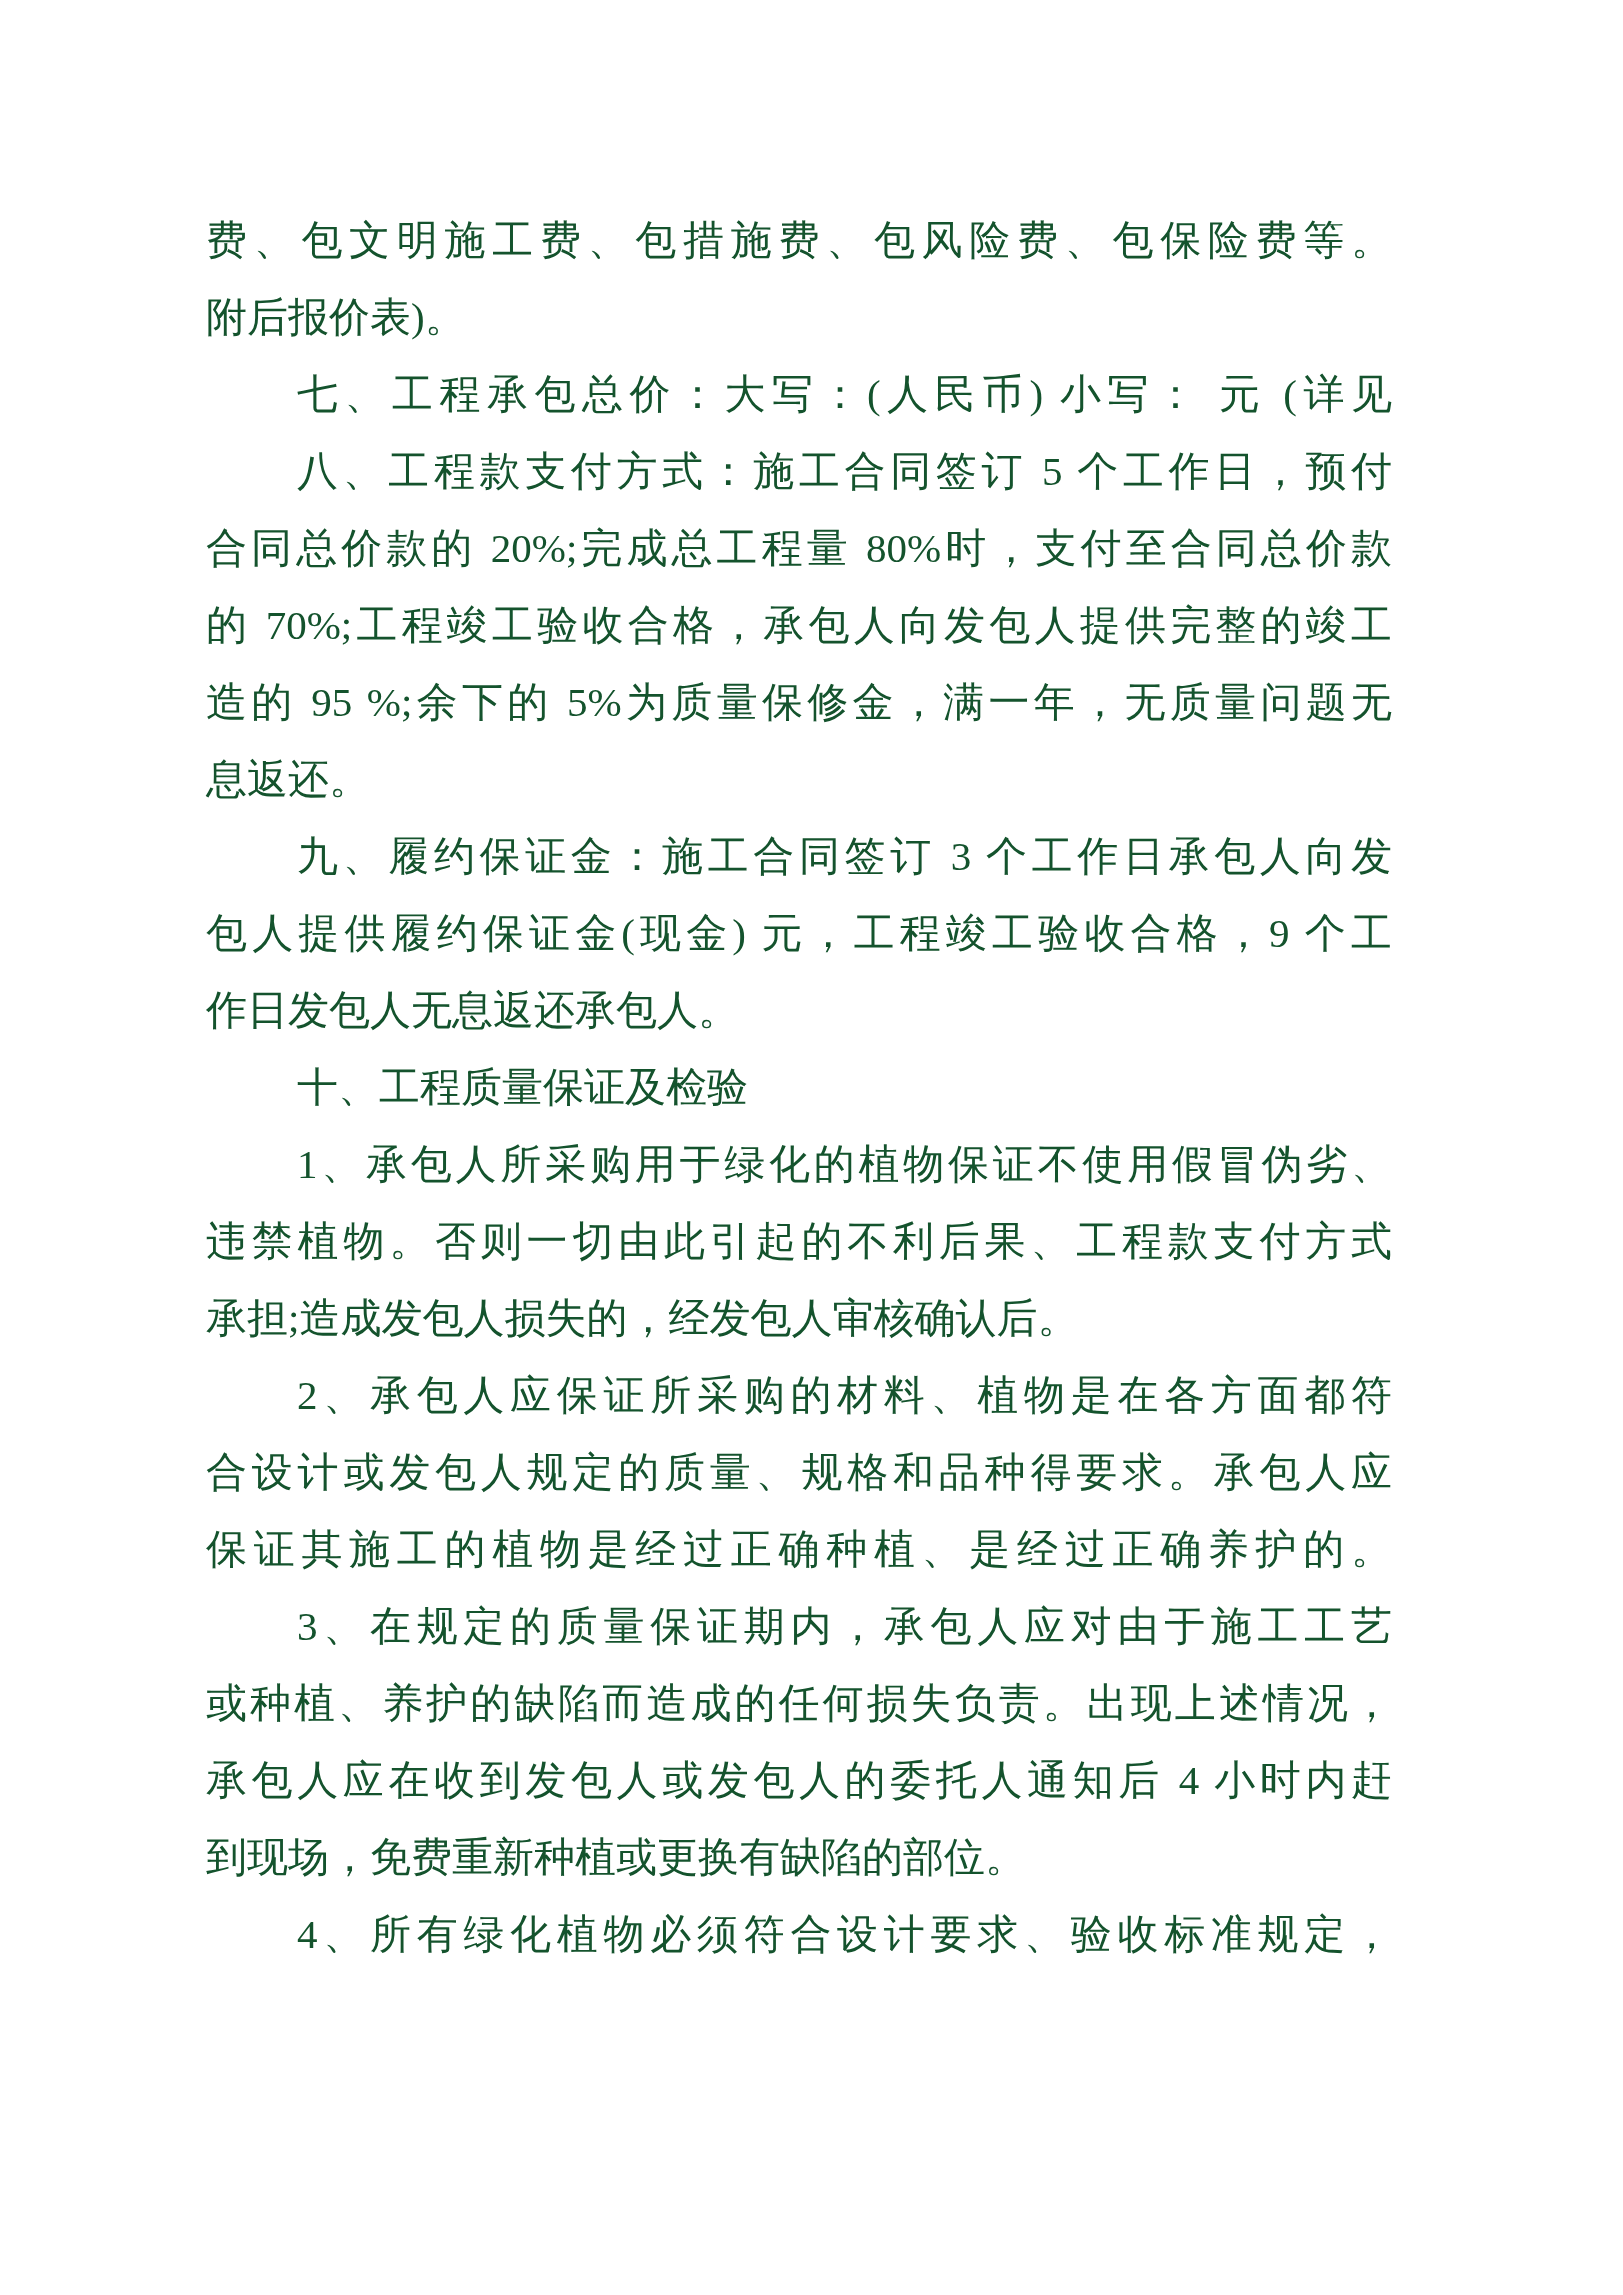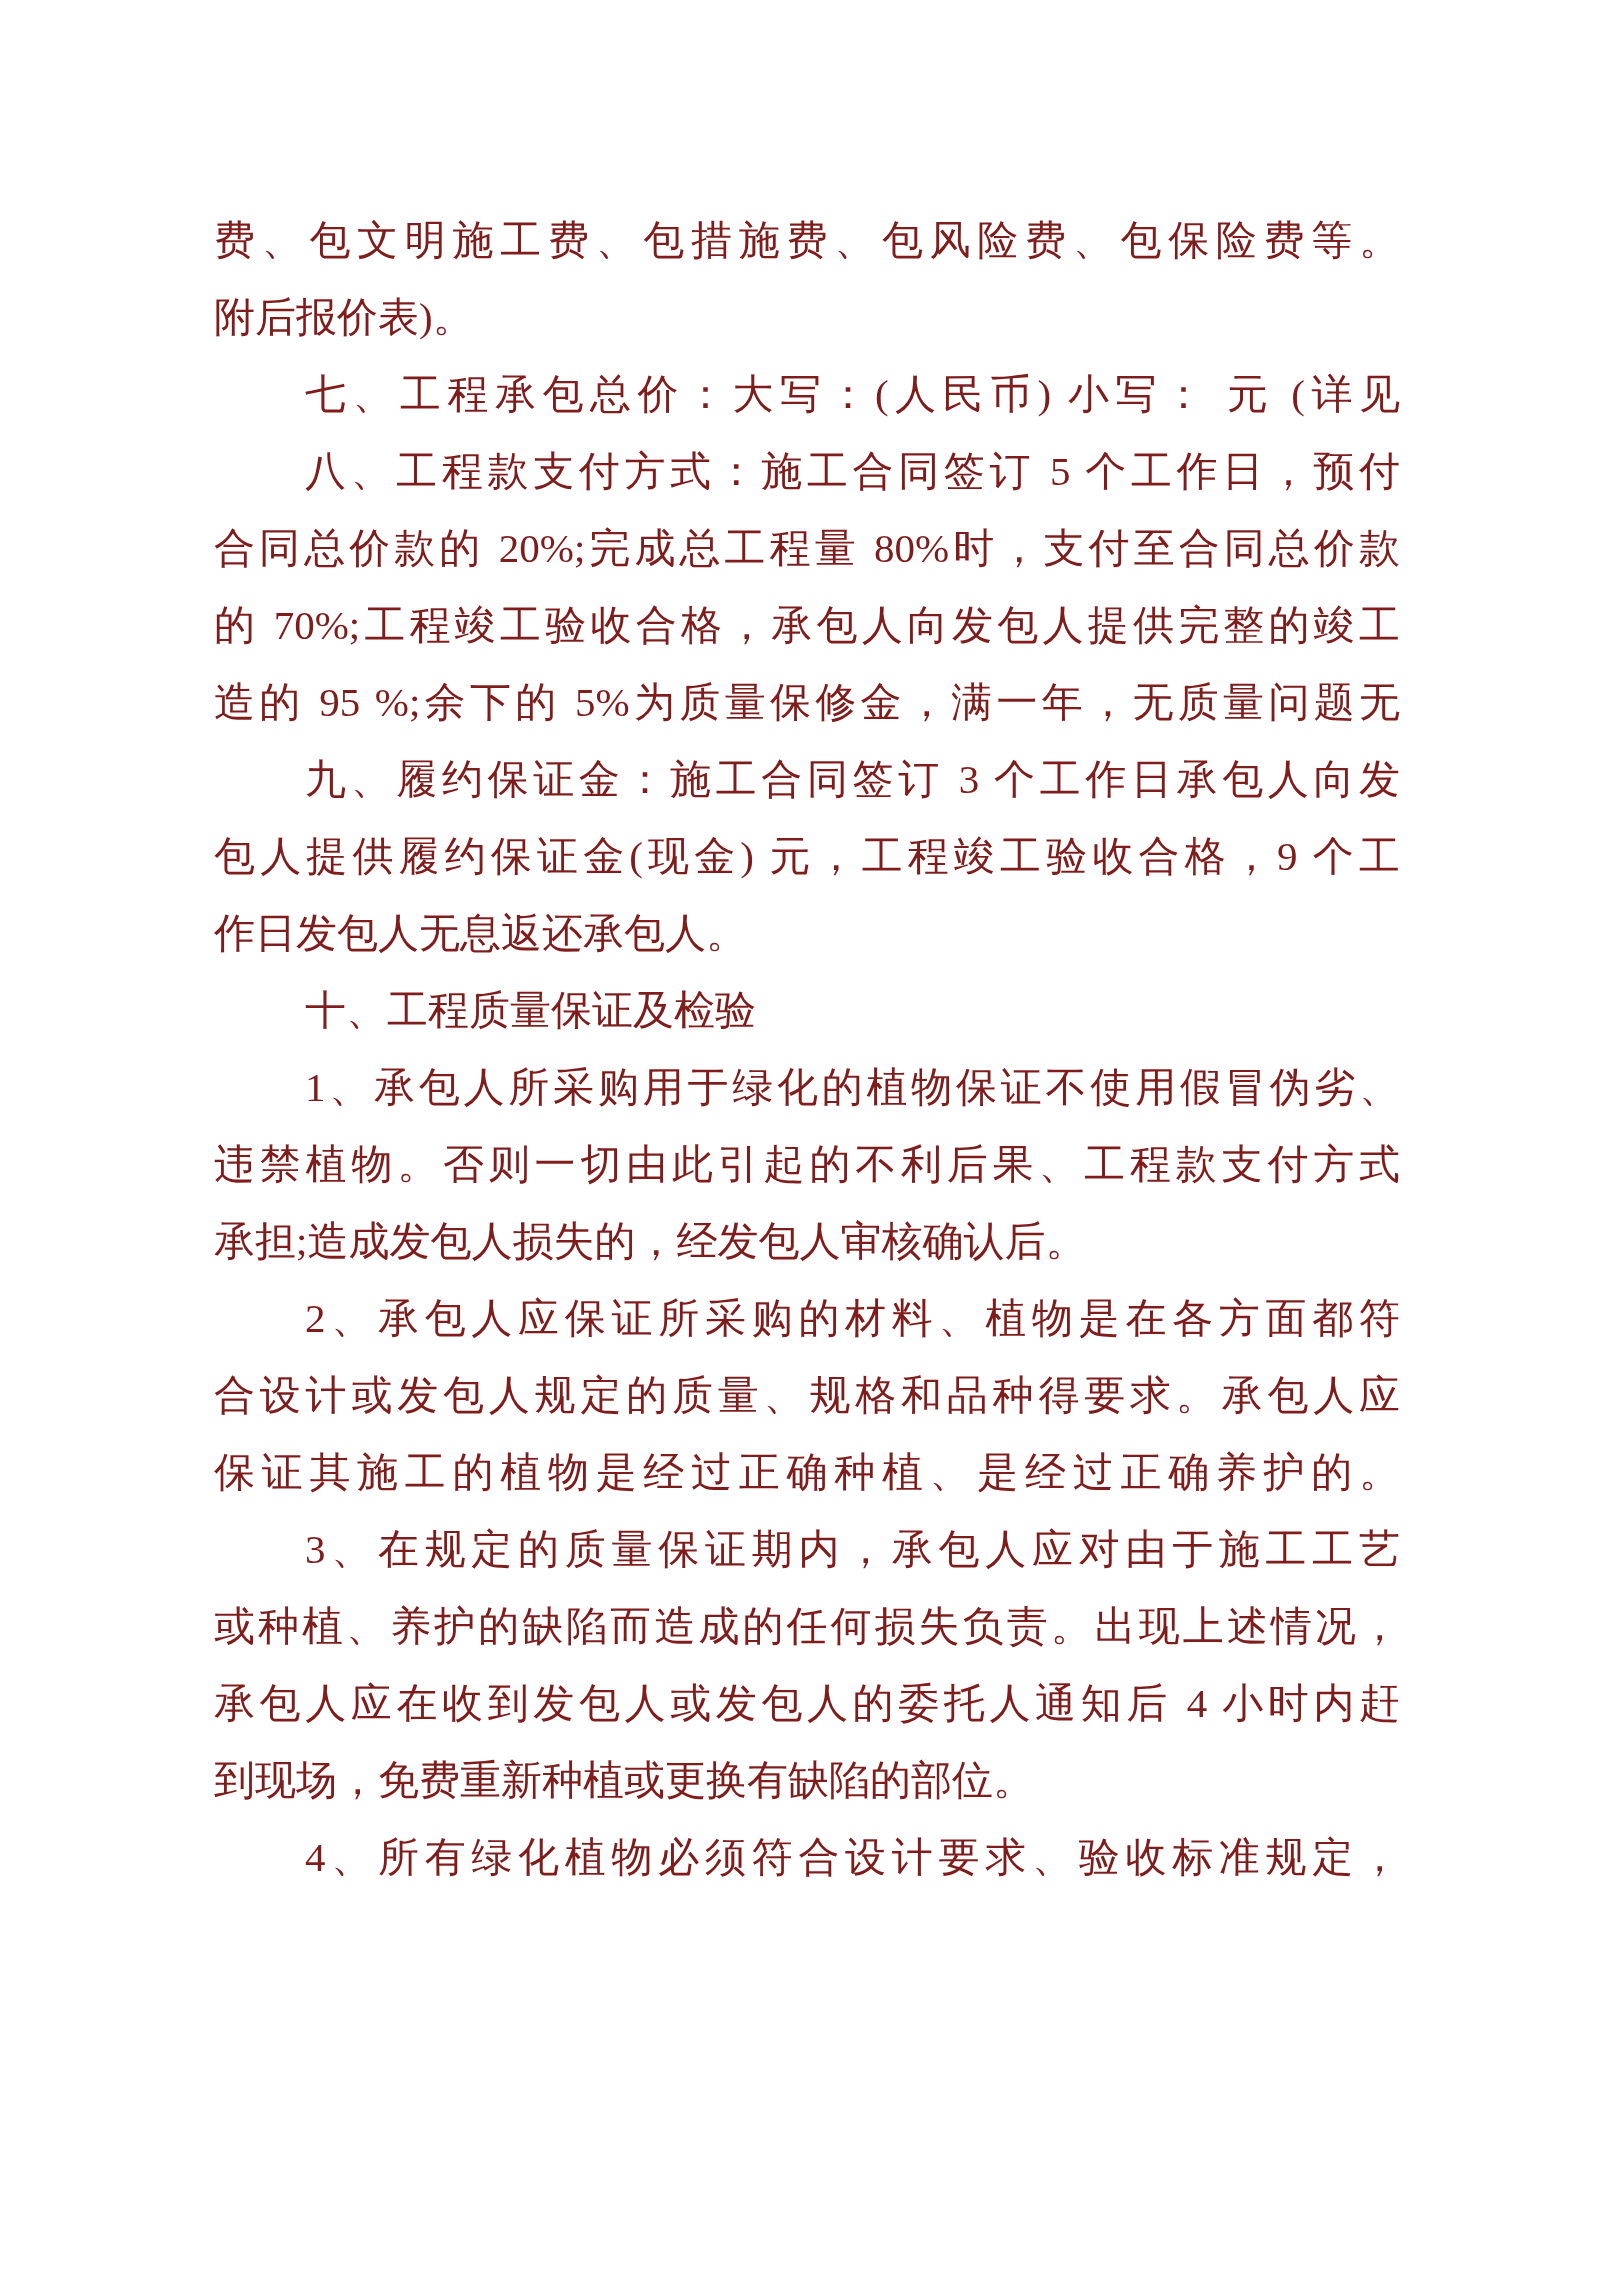--- a/index.html
+++ b/index.html
@@ -9,27 +9,27 @@
   }
   .page {
     position: relative;
     width: 1623px;
     height: 2295px;
     background: #ffffff;
     overflow: hidden;
   }
   .text-block {
     position: absolute;
-    left: 214px;
+    left: 206px;
     top: 202px;
     width: 1186px;
     font-family: "Liberation Serif", "DejaVu Serif", serif;
     font-size: 41px;
     line-height: 77px;
-    color: #7f1d1d;
+    color: #14532d;
     font-weight: 400;
   }
   .line {
     width: 100%;
     height: 77px;
     white-space: nowrap;
     text-align: justify;
     text-align-last: left;
     text-justify: inter-character;
   }
@@ -46,20 +46,21 @@
 
 <div class="page">
   <div class="text-block">
       <div class="line full">费、包文明施工费、包措施费、包风险费、包保险费等。</div>
       <div class="line">附后报价表)。</div>
       <div class="line indent full">七、工程承包总价：大写：(人民币) 小写：  元 (详见</div>
       <div class="line indent full">八、工程款支付方式：施工合同签订 5 个工作日，预付</div>
       <div class="line full">合同总价款的 20%;完成总工程量 80%时，支付至合同总价款</div>
       <div class="line full">的 70%;工程竣工验收合格，承包人向发包人提供完整的竣工</div>
       <div class="line full">造的 95 %;余下的 5%为质量保修金，满一年，无质量问题无</div>
+      <div class="line">息返还。</div>
       <div class="line indent full">九、履约保证金：施工合同签订 3 个工作日承包人向发</div>
       <div class="line full">包人提供履约保证金(现金)  元，工程竣工验收合格，9 个工</div>
       <div class="line">作日发包人无息返还承包人。</div>
       <div class="line indent">十、工程质量保证及检验</div>
       <div class="line indent full">1、承包人所采购用于绿化的植物保证不使用假冒伪劣、</div>
       <div class="line full">违禁植物。否则一切由此引起的不利后果、工程款支付方式</div>
       <div class="line">承担;造成发包人损失的，经发包人审核确认后。</div>
       <div class="line indent full">2、承包人应保证所采购的材料、植物是在各方面都符</div>
       <div class="line full">合设计或发包人规定的质量、规格和品种得要求。承包人应</div>
       <div class="line full">保证其施工的植物是经过正确种植、是经过正确养护的。</div>

